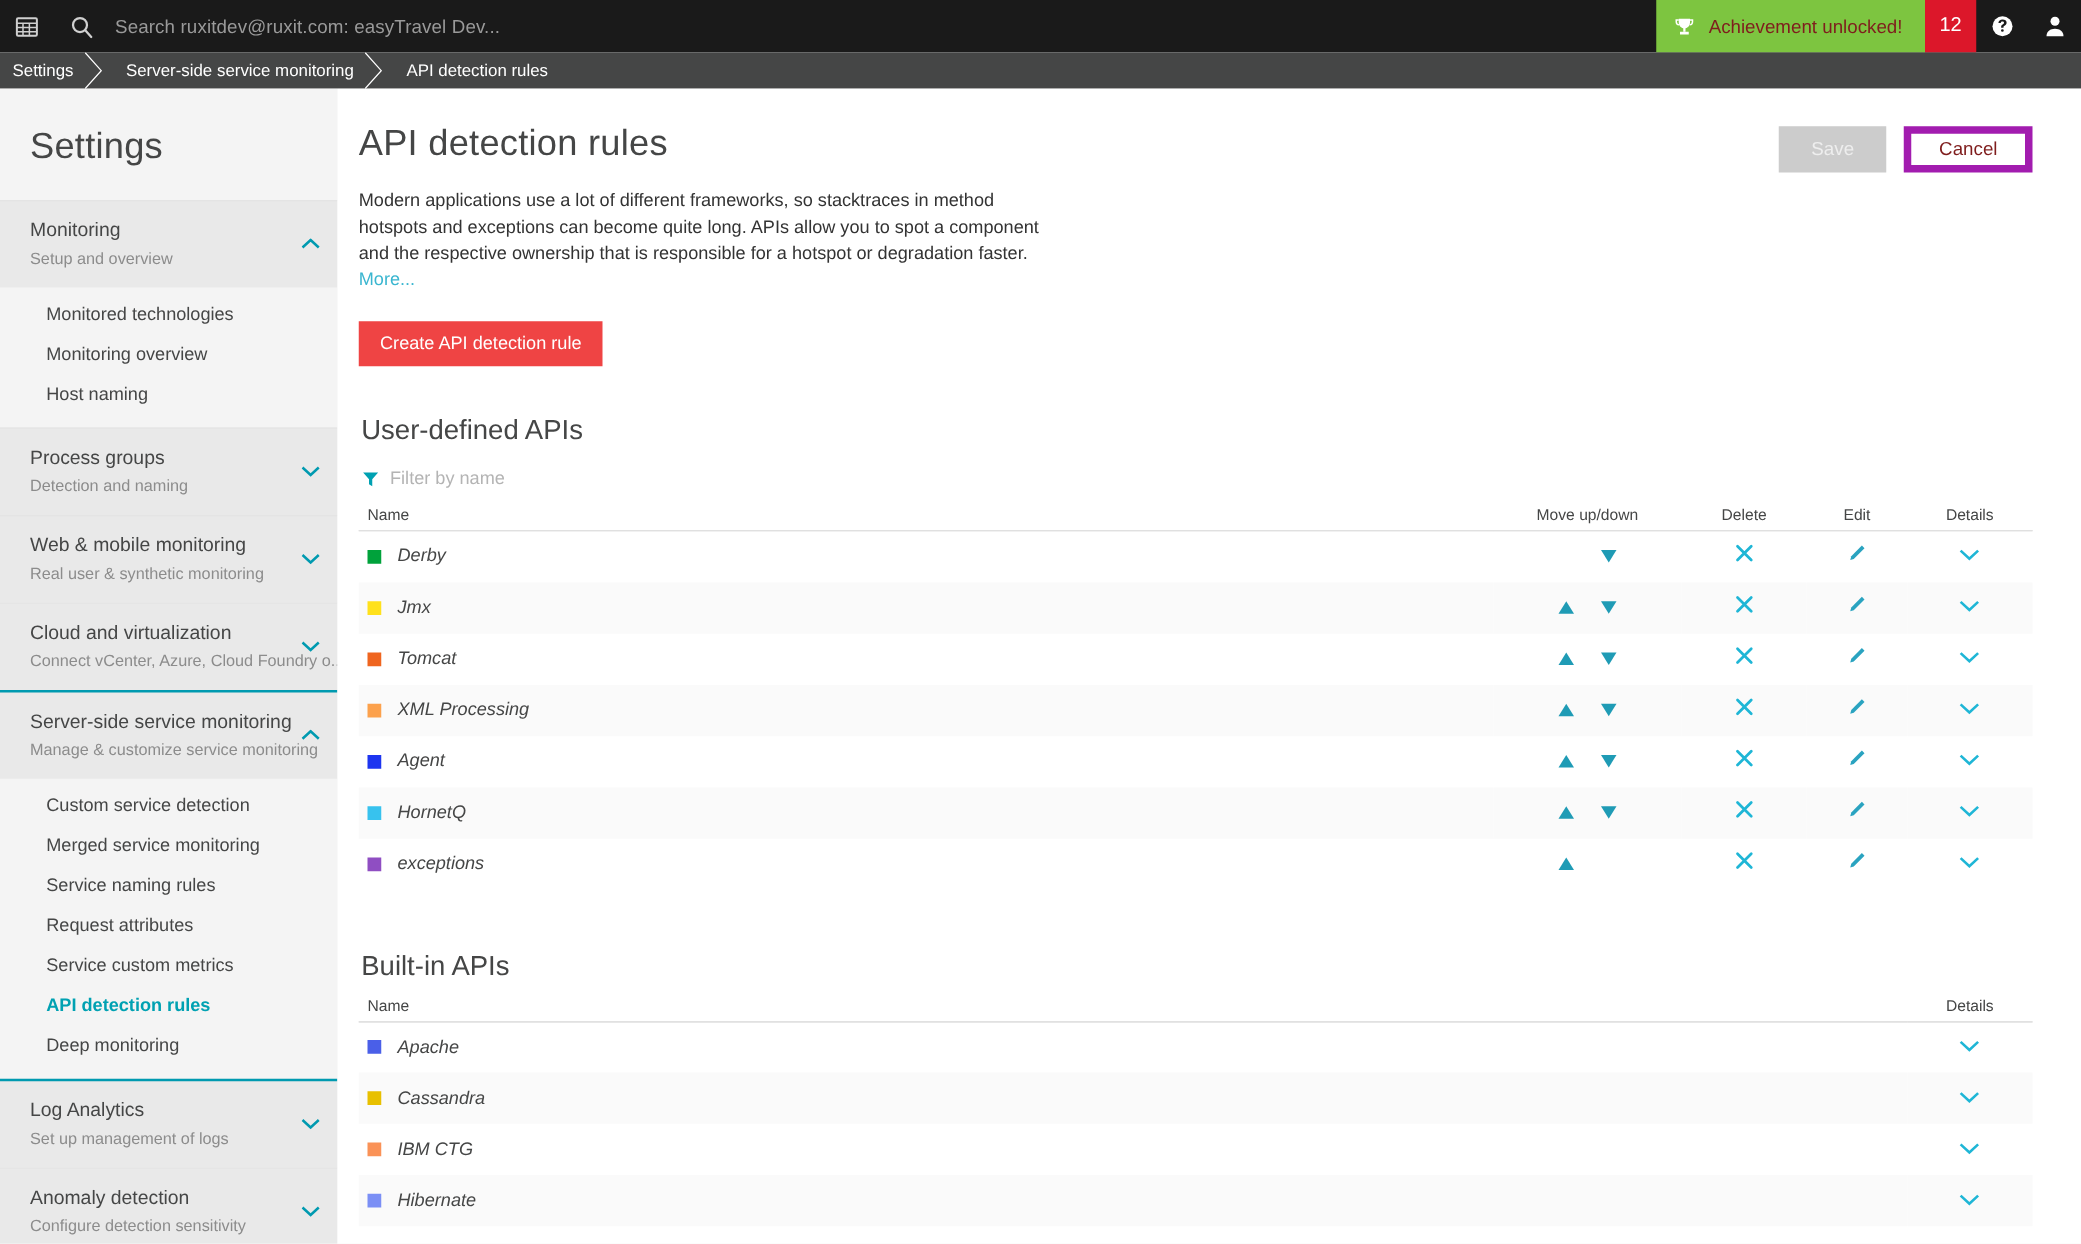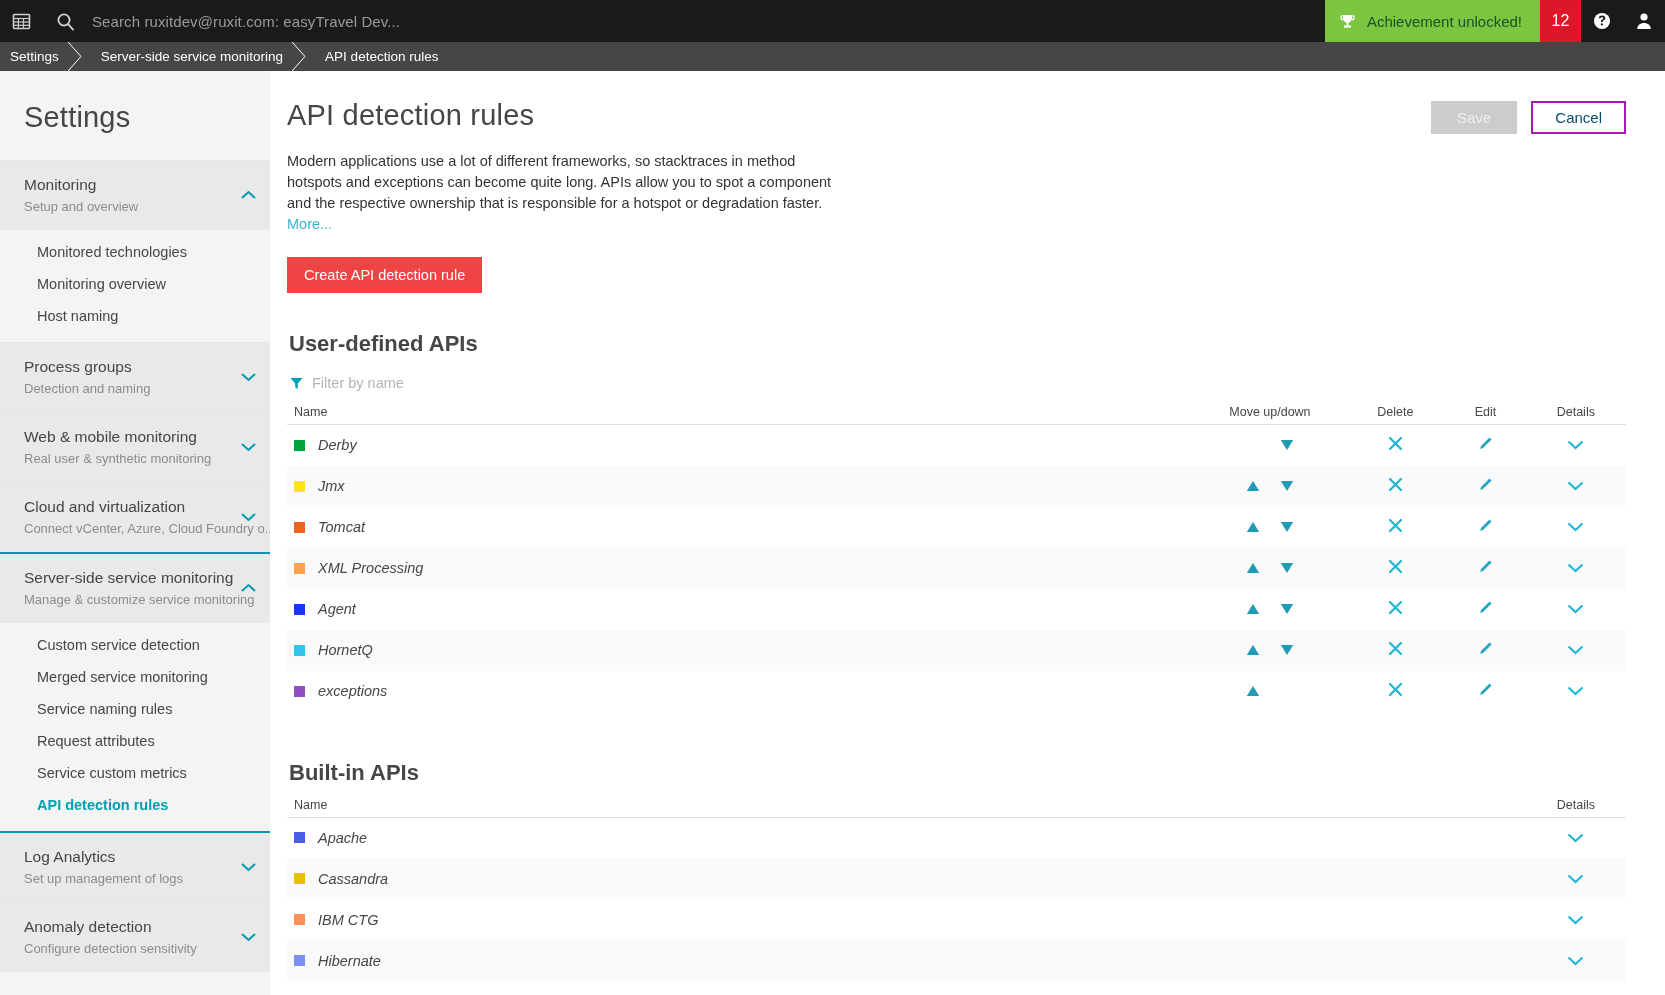--- a/index.html
+++ b/index.html
@@ -21,21 +21,21 @@
   }
   .grid-icon svg { display: block; }
   .search-zone { display: flex; align-items: center; margin-left: 14px; }
   .search-zone svg { display: block; }
   .search-text {
     color: #9a9a9a; font-size: 15px; margin-left: 17px; white-space: nowrap;
     letter-spacing: .1px;
   }
   .topbar-right { position: absolute; right: 0; top: 0; height: 42px; display: flex; align-items: stretch; }
   .achievement {
-    background: #7dc540; color: #14532d; display: flex; align-items: center;
+    background: #7dc540; color: #7f1d1d; display: flex; align-items: center;
     padding: 0 18px 0 14px; font-size: 15px; gap: 11px;
   }
   .achievement svg { display:block; }
   .notif-count {
     background: #dc172a; color: #fff; width: 41px; display: flex;
     align-items: center; justify-content: center; font-size: 16px;
   }
   .tb-icon { width: 42px; display: flex; align-items: center; justify-content: center; }
   .tb-icon svg { display: block; }
 
@@ -100,26 +100,26 @@
   .btn-create {
     margin-top: 22px; display: inline-block; background: #ef4444; color: #fff;
     font-size: 14.5px; padding: 10px 17px; border: none; cursor: pointer;
   }
   .hdr-actions { position: absolute; right: 39px; top: 30px; display: flex; gap: 14px; }
   .btn-save {
     background: #cccccc; color: #eeeeee; border: none; font-size: 15px;
     padding: 8px 26px; cursor: default; min-width: 62px;
   }
   .btn-cancel {
-    background: #ffffff; color: #0c4a6e; border: 2px solid #a21caf;
+    background: #ffffff; color: #7f1d1d; border: 6px solid #a21caf;
     font-size: 15px; padding: 4px 22px; cursor: pointer;
   }
 
   .section-title {
-    font-size: 22px; font-weight: 700; color: #454646;
+    font-size: 22px; font-weight: 400; color: #454646;
     margin: 38px 0 0 2px;
   }
   .filter-row { display: flex; align-items: center; margin: 18px 0 0 3px; gap: 9px; }
   .filter-row svg { display: block; }
   .filter-input {
     border: none; outline: none; font-size: 14.5px; color: #454646;
     background: transparent; width: 220px; font-family: "Liberation Sans", sans-serif;
   }
   .filter-input::placeholder { color: #b4b4b4; }
 
@@ -278,20 +278,21 @@
           </svg>
       </span>
     </div>
     <div class="subitems">
       <div class="subitem">Custom service detection</div>
       <div class="subitem">Merged service monitoring</div>
       <div class="subitem">Service naming rules</div>
       <div class="subitem">Request attributes</div>
       <div class="subitem">Service custom metrics</div>
       <div class="subitem selected">API detection rules</div>
+      <div class="subitem">Deep monitoring</div>
     </div>
 
     <div class="grp shaded active-top">
       <div class="grp-title">Log Analytics</div>
       <div class="grp-sub">Set up management of logs</div>
       <span class="grp-caret">
         <svg width="15" height="9" viewBox="0 0 15 9">
             <path d="M1 1.5 L7.5 7.5 L14 1.5" fill="none" stroke="#009ab0" stroke-width="2"></path>
           </svg>
       </span>

